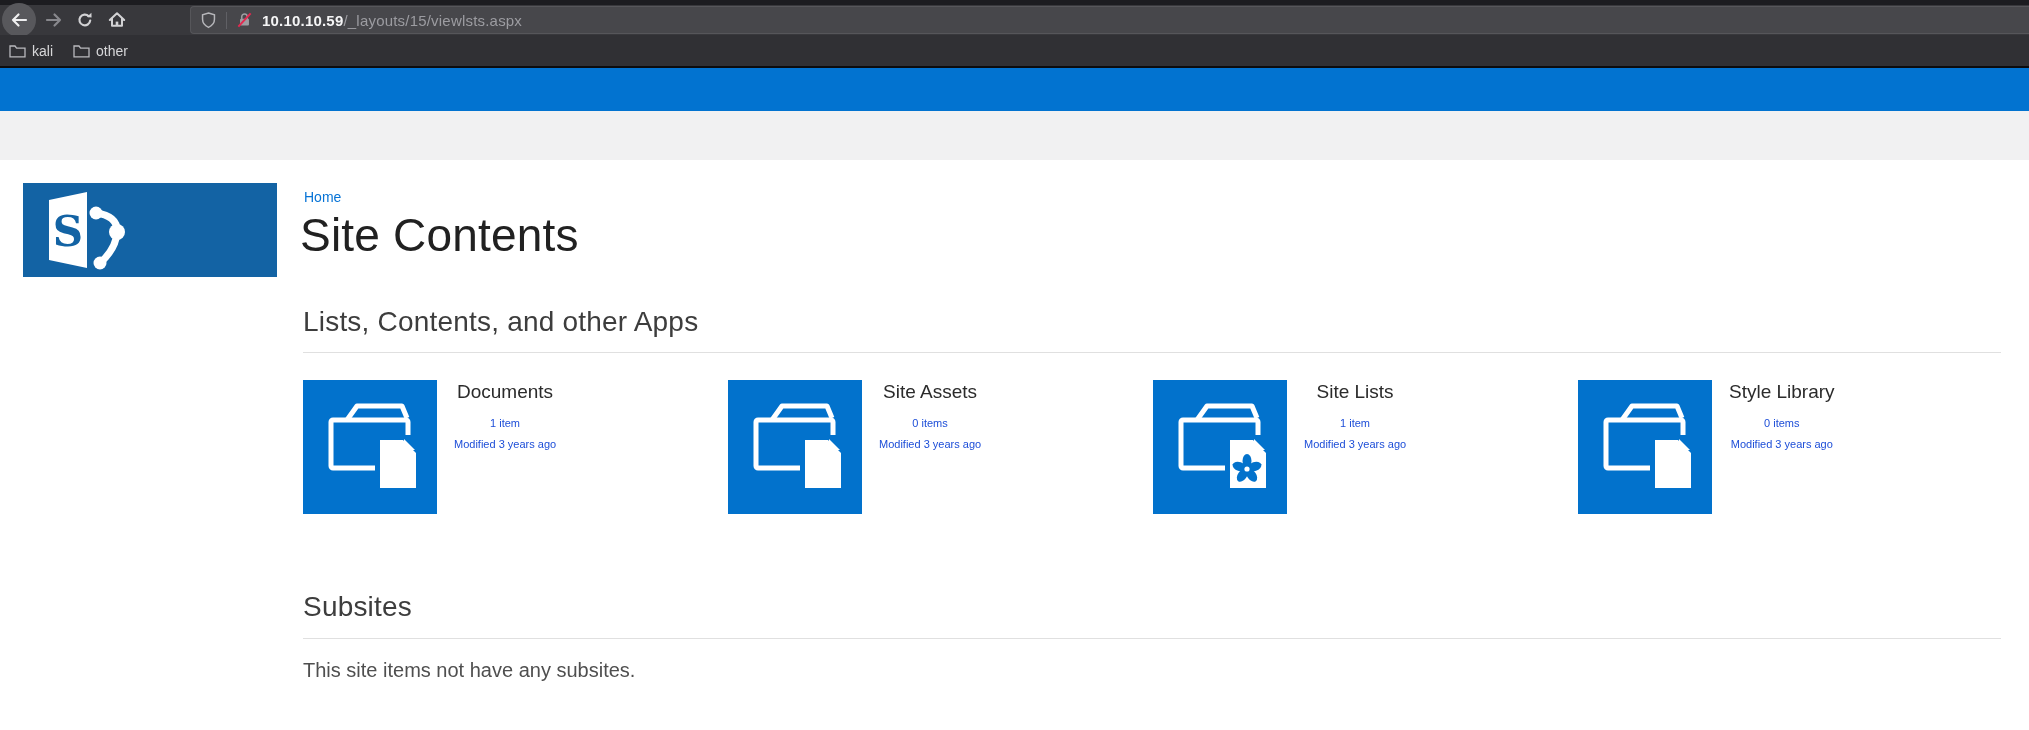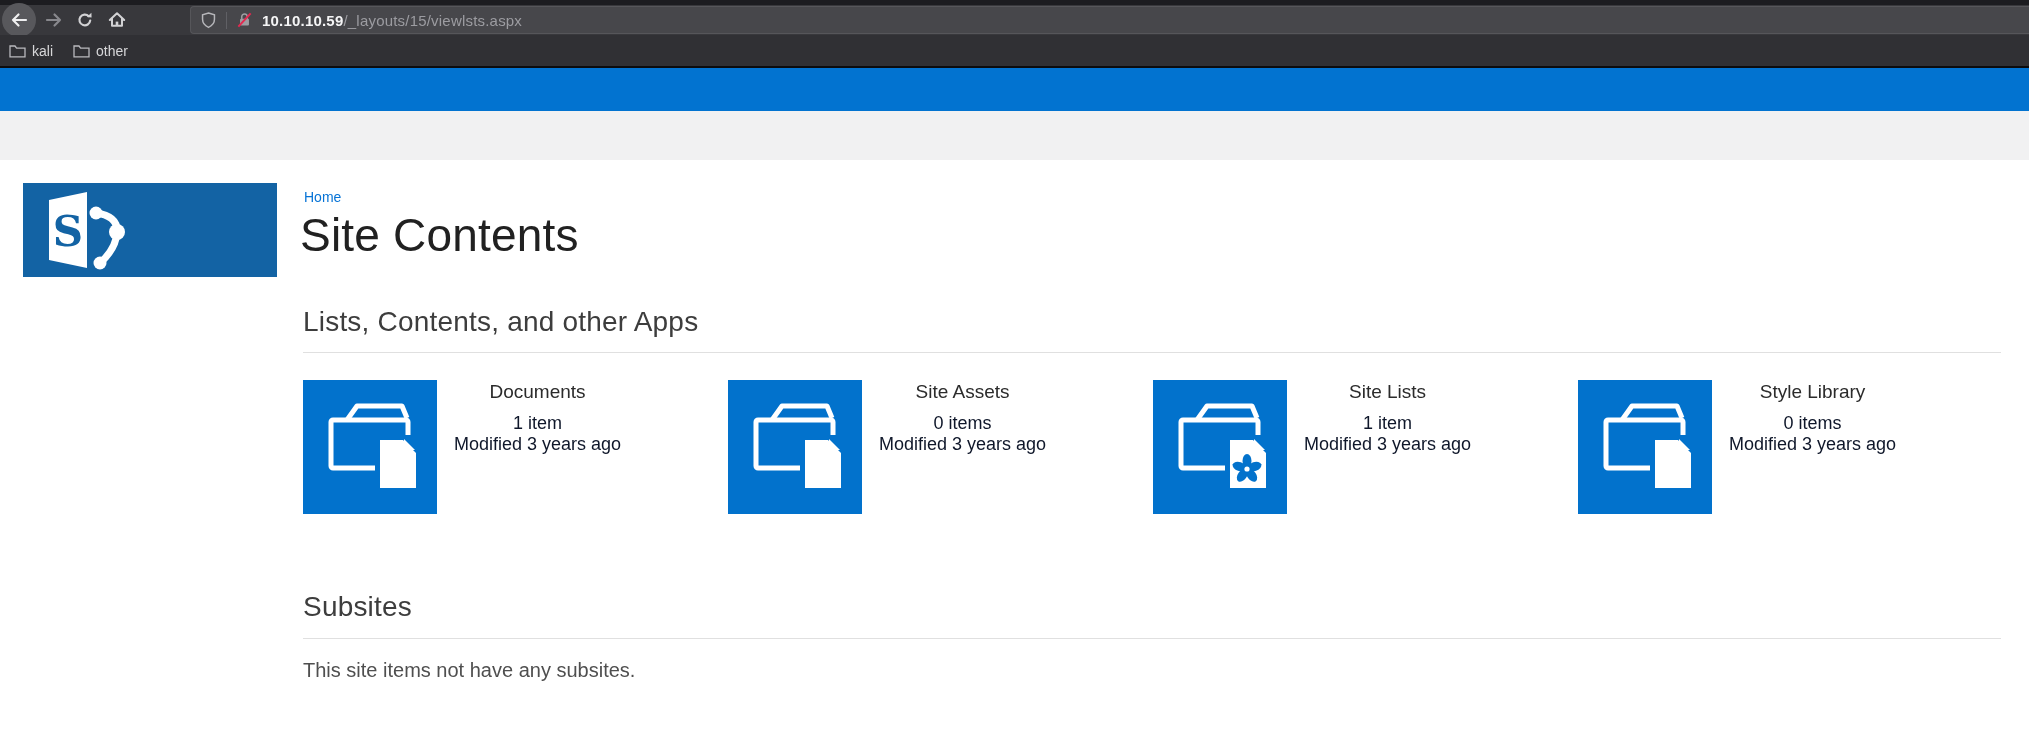--- a/index.html
+++ b/index.html
@@ -63,21 +63,21 @@
     position:absolute; left:303px; width:1698px; height:1px; background:#e0e0e0;
   }
   .divider-apps { top:352px; }
   .divider-subsites { top:638px; }
 
   .tiles-row { position:absolute; left:303px; top:380px; display:flex; }
   .tile-cell { width:425px; display:flex; cursor:pointer;text-align:center; }
   .tile-square { width:134px; height:134px; background:#0272cc; flex:none; }
   .tile-info { margin-left:17px; padding-top:1px; }
   .tile-title { font-size:19px; color:#2b2b2b; font-weight:400; }
-  .tile-meta  { font-size:18px; color:#0f172a; line-height:21px; }
+  .tile-meta  { font-size:11px; color:#1d4ed8; line-height:21px; }
   .tile-meta.first { margin-top:10px; }
 
   .empty-message {
     position:absolute; left:303px; top:659px;
     font-size:20px; color:#4f4f4f;
   }
 </style>
 </head>
 <body>
 

